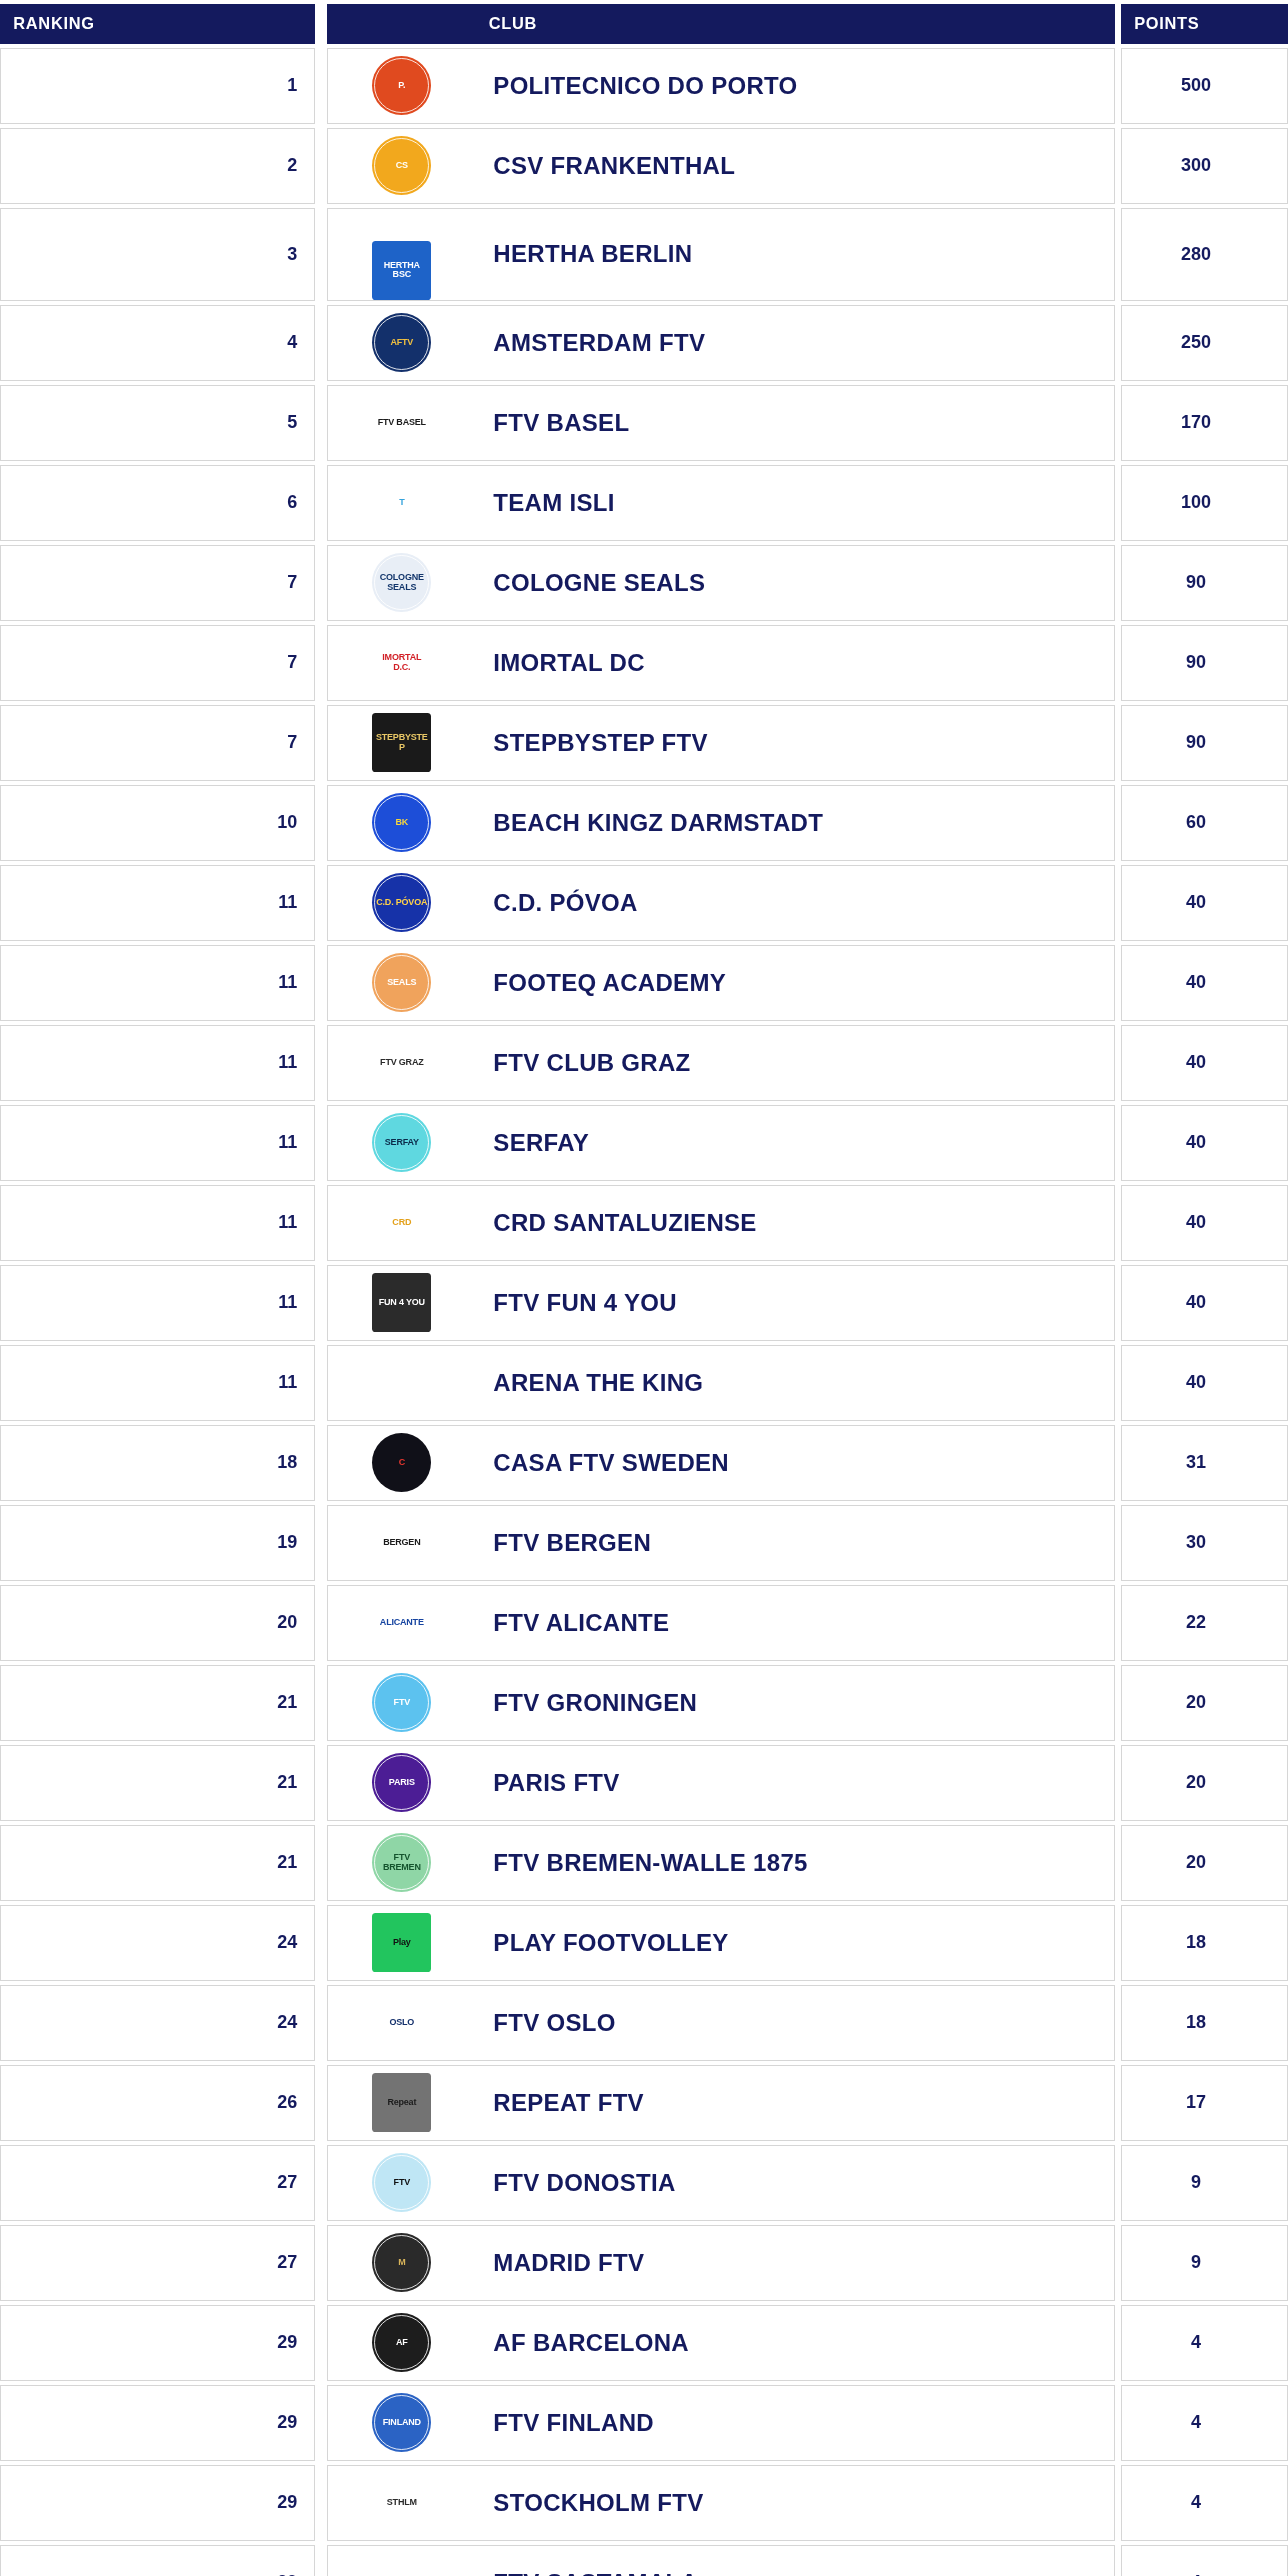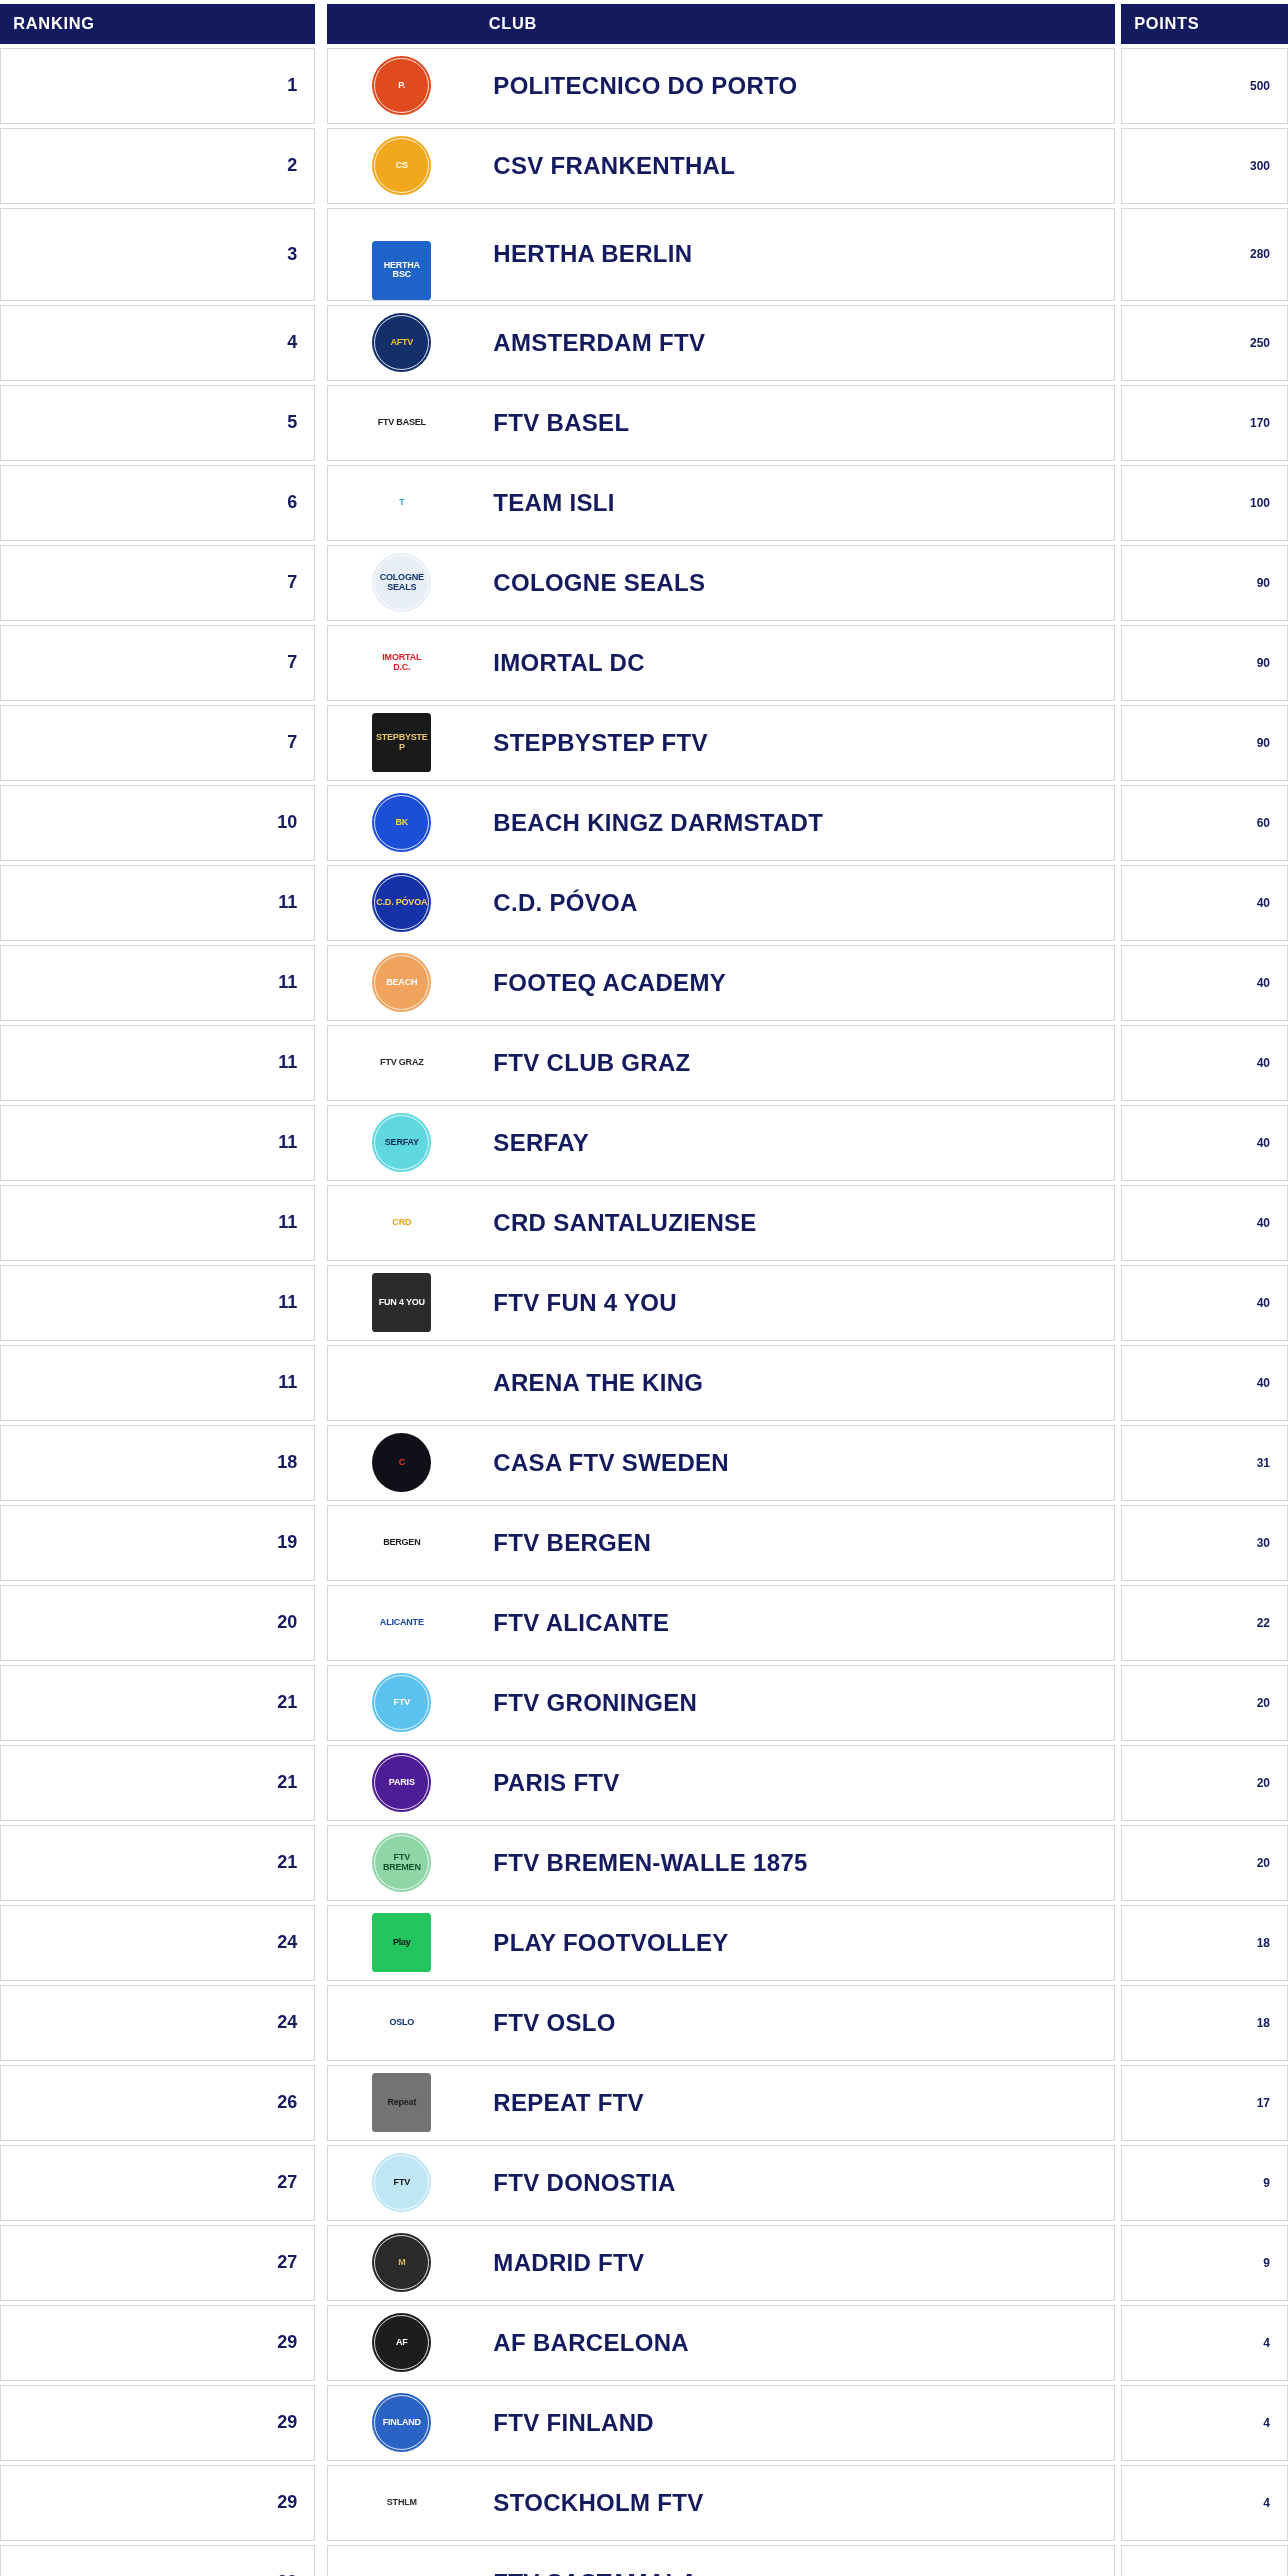--- a/index.html
+++ b/index.html
@@ -84,23 +84,23 @@
     font-size: 24px;
     font-weight: bold;
     color: #141a5e;
     letter-spacing: 0.3px;
     text-transform: uppercase;
     font-family: "Liberation Sans", sans-serif;
   }
   tbody tr.club-row td.cell-points {
     border-left: 1.2px solid #d6d6d6;
     border-right: 1.2px solid #d6d6d6;
-    text-align: right;
+    text-align: center;
     padding-right: 17px;
-    font-size: 12px;
+    font-size: 18px;
     font-weight: bold;
     color: #141a5e;
   }
   .logo-badge {
     width: 59px;
     height: 59px;
     display: inline-block;
     vertical-align: middle;
     position: relative;
     border-radius: 50%;
@@ -239,21 +239,21 @@
           <td class="cell-rank">11</td>
           <td class="cell-gap"></td>
           <td class="cell-logo"><span class="logo-badge" style="background: rgb(22, 50, 168);"><span class="logo-inner" style="color: rgb(255, 210, 74);">C.D. PÓVOA</span><span class="logo-ring"></span></span></td>
           <td class="cell-club">C.D. PÓVOA</td>
           <td class="cell-gap"></td>
           <td class="cell-points">40</td>
         </tr>
         <tr class="club-row">
           <td class="cell-rank">11</td>
           <td class="cell-gap"></td>
-          <td class="cell-logo"><span class="logo-badge" style="background: rgb(240, 163, 92);"><span class="logo-inner" style="color: rgb(255, 255, 255);">BEACH</span><span class="logo-ring"></span></span></td>
+          <td class="cell-logo"><span class="logo-badge" style="background: rgb(240, 163, 92);"><span class="logo-inner" style="color: rgb(255, 255, 255);">SEALS</span><span class="logo-ring"></span></span></td>
           <td class="cell-club">FOOTEQ ACADEMY</td>
           <td class="cell-gap"></td>
           <td class="cell-points">40</td>
         </tr>
         <tr class="club-row">
           <td class="cell-rank">11</td>
           <td class="cell-gap"></td>
           <td class="cell-logo"><span class="logo-badge square" style="background: rgb(255, 255, 255);"><span class="logo-inner" style="color: rgb(43, 43, 43);">FTV GRAZ</span></span></td>
           <td class="cell-club">FTV CLUB GRAZ</td>
           <td class="cell-gap"></td>

